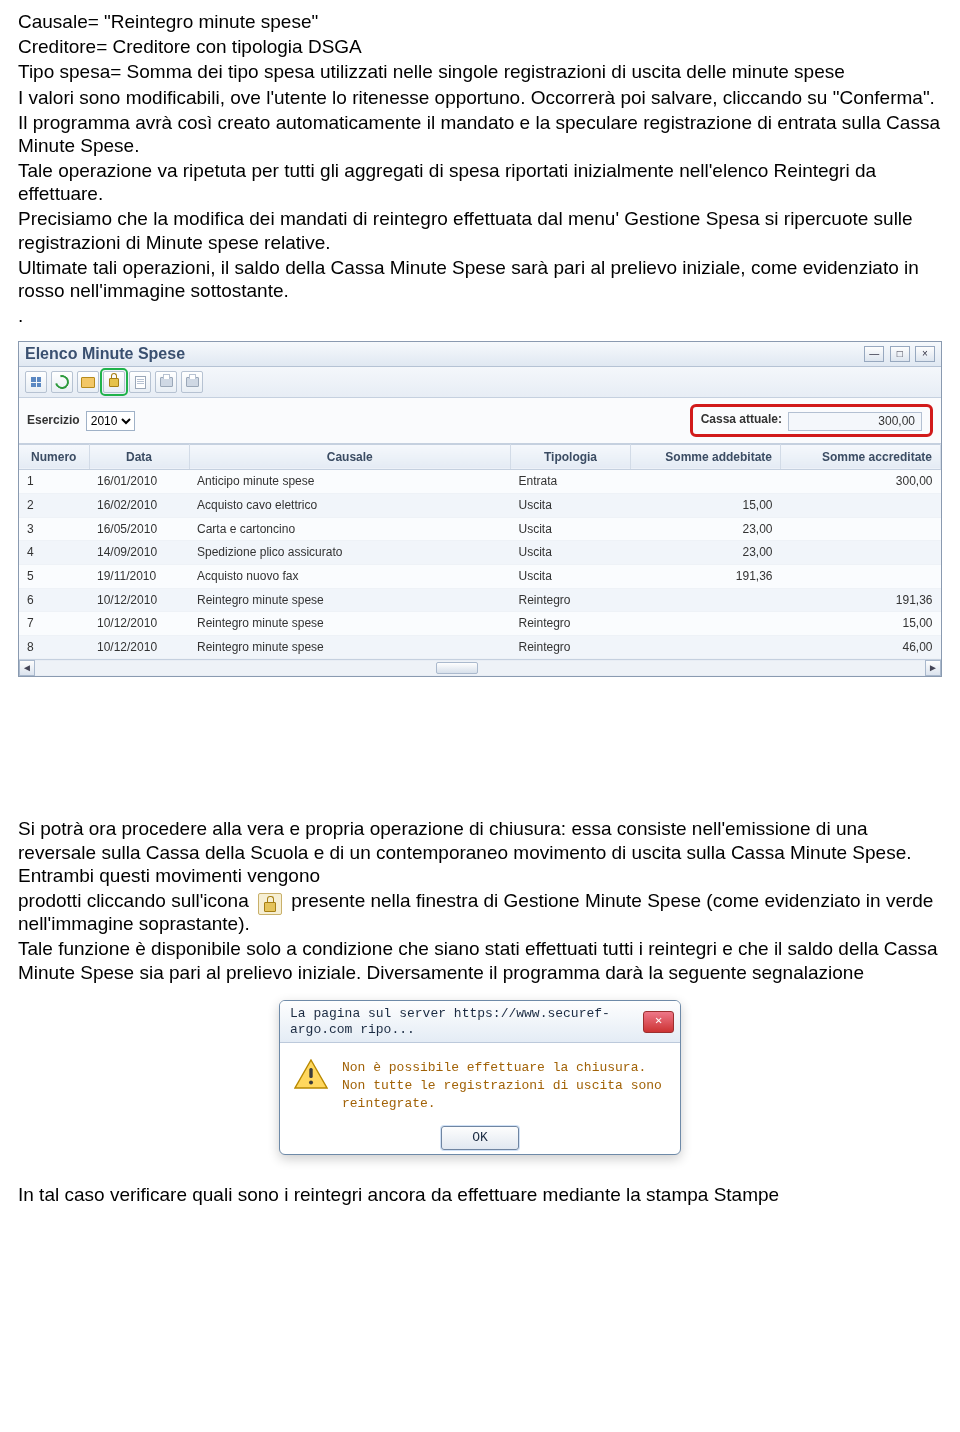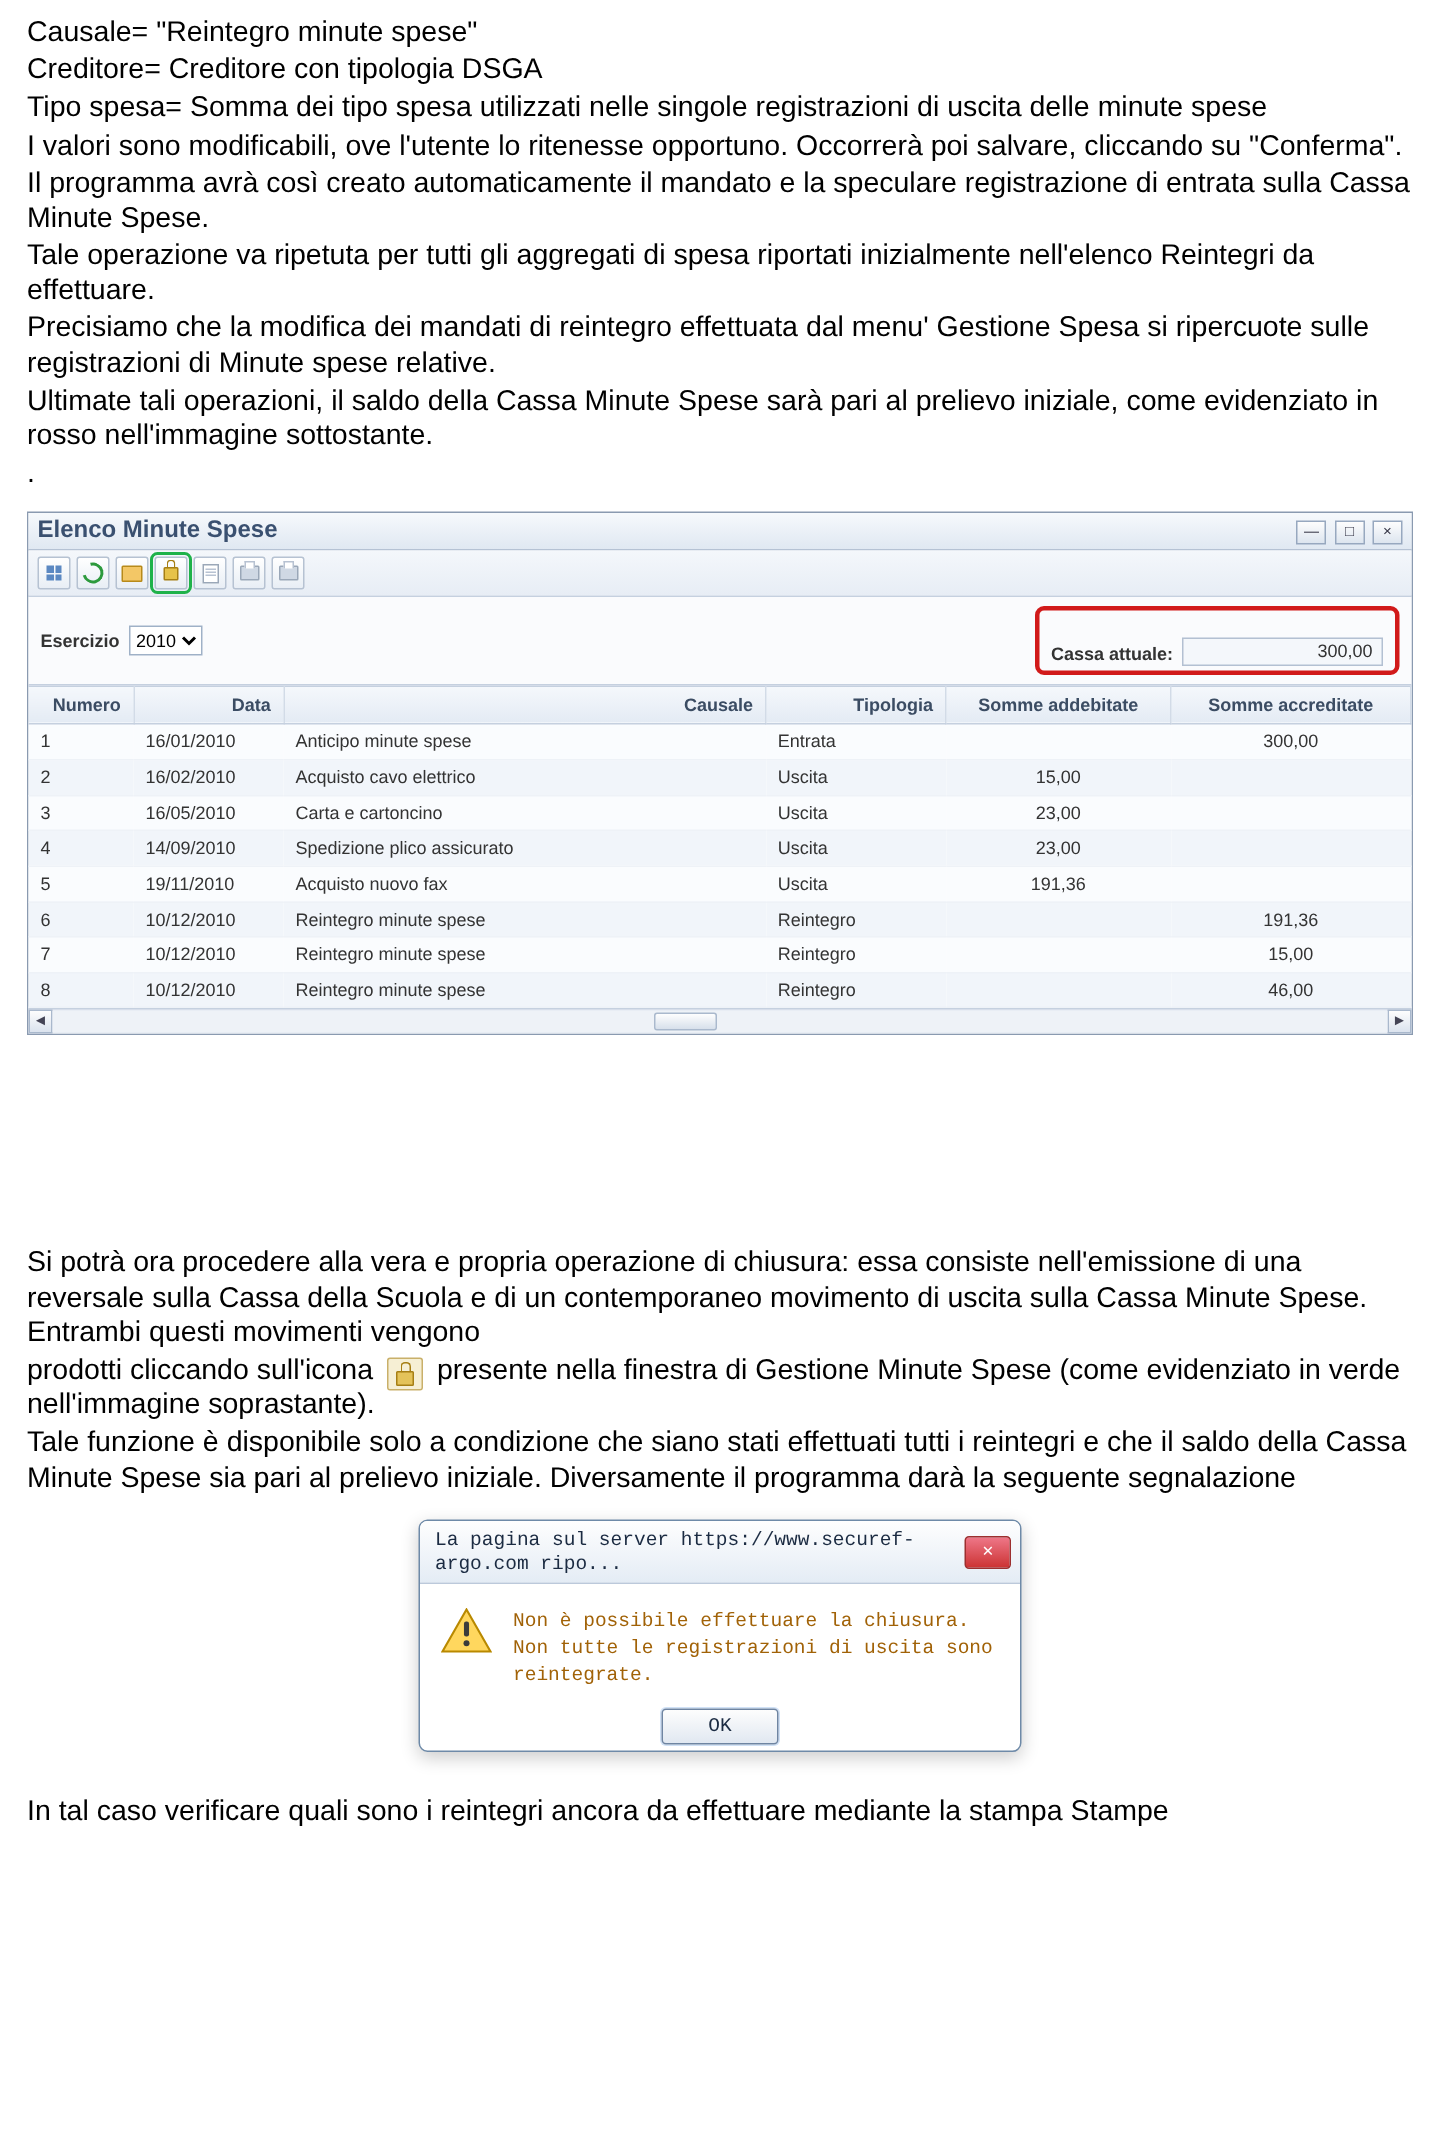--- a/index.html
+++ b/index.html
@@ -18,28 +18,28 @@
 .i-lock{position:relative;width:8px;height:7px;background:#e6c24a;border:1px solid #a67f14;border-radius:1px}
 .i-lock::before{content:"";position:absolute;top:-6px;left:1px;width:4px;height:5px;border:1.5px solid #a67f14;border-bottom:none;border-radius:3px 3px 0 0}
 .lock-hl{outline:2px solid #1fb24a;outline-offset:1px}
 .i-doc{width:9px;height:11px;background:#fff;border:1px solid #9aa7b8;position:relative}
 .i-doc::before{content:"";position:absolute;left:1px;right:1px;top:2px;height:1px;background:#b7c2d2;box-shadow:0 2px 0 #b7c2d2,0 4px 0 #b7c2d2}
 .i-print{width:11px;height:8px;background:#cfd8e4;border:1px solid #9aa7b8;border-radius:1px;position:relative}
 .i-print::before{content:"";position:absolute;top:-4px;left:2px;right:2px;height:4px;background:#fff;border:1px solid #b7c2d2;border-bottom:none}
 .filterbar{display:flex;align-items:center;justify-content:space-between;padding:6px 8px;border-bottom:1px solid #c5d0df;background:#fafbfd}
 .filterbar .left{display:flex;align-items:center;gap:6px}
 .filterbar select{font:inherit;font-size:12px;border:1px solid #9fb1c7;background:#fff;height:20px}
-.cassa-box{display:flex;align-items:flex-end;gap:6px;border:3px solid #d11a1a;border-radius:6px;padding:18px 8px 3px 8px}
+.cassa-box{display:flex;align-items:flex-start;gap:6px;border:3px solid #d11a1a;border-radius:6px;padding:5px 8px 3px 8px}
 .cassa-box .val{display:inline-block;min-width:120px;text-align:right;border:1px solid #b3c0d2;background:#f4f7fb;padding:1px 6px;font-size:12px}
 .grid{width:100%;border-collapse:collapse;table-layout:fixed}
-.grid th{background:linear-gradient(#f5f8fc,#e4ebf4);border-top:1px solid #c5d0df;border-bottom:1px solid #c5d0df;border-right:1px solid #d2dbe7;font-weight:bold;color:#3b4c63;text-align:right;padding:5px 8px;font-size:12px}
+.grid th{background:linear-gradient(#f5f8fc,#e4ebf4);border-top:1px solid #c5d0df;border-bottom:1px solid #c5d0df;border-right:1px solid #d2dbe7;font-weight:bold;color:#3b4c63;text-align:center;padding:5px 8px;font-size:12px}
 .grid td{padding:4px 8px;font-size:12px;border-bottom:1px solid #eef2f7}
 .grid tr.odd td{background:#fafcfe}
 .grid tr.even td{background:#f1f5fa}
-.grid .num{text-align:center}
+.grid .num{text-align:right}
 .hscroll{display:flex;align-items:center;height:16px;background:#e8edf4;border-top:1px solid #c5d0df}
 .hscroll .arrow{width:16px;height:16px;background:linear-gradient(#fdfdfd,#dbe3ee);border:1px solid #a9b8cc;box-sizing:border-box;display:flex;align-items:center;justify-content:center;font-size:10px;color:#445}
 .hscroll .track{flex:1;height:14px;background:#eef2f7;position:relative}
 .hscroll .knob{position:absolute;left:45%;top:1px;height:10px;width:40px;background:linear-gradient(#fefefe,#d7e0eb);border:1px solid #aab9cd;border-radius:2px}
 .inline-icon{display:inline-block;vertical-align:middle;width:22px;height:20px;border:1px solid #c9b06a;background:#f6efd4;border-radius:2px;position:relative;margin:0 4px -4px 4px}
 .inline-icon::before{content:"";position:absolute;left:5px;top:8px;width:10px;height:8px;background:#e4c35a;border:1px solid #a67f14;border-radius:1px}
 .inline-icon::after{content:"";position:absolute;left:8px;top:2px;width:5px;height:6px;border:1.5px solid #a67f14;border-bottom:none;border-radius:3px 3px 0 0}
 .dialog{width:400px;margin:16px auto 28px auto;font-family:Liberation Mono, monospace;font-size:13px;border:1px solid #6e8aa8;border-radius:6px;overflow:hidden;box-shadow:0 4px 12px rgba(0,0,0,.2);background:#fff}
 .dialog .dtitle{display:flex;align-items:center;justify-content:space-between;padding:5px 6px 5px 10px;background:linear-gradient(#fefefe,#e4ecf5);border-bottom:1px solid #bcc9db;color:#1b2b42}
 .dialog .dclose{width:36px;height:20px;border:1px solid #9c2f2f;border-radius:3px;background:linear-gradient(#e78,#c33);color:#fff;display:flex;align-items:center;justify-content:center;font-weight:bold;font-size:12px}

